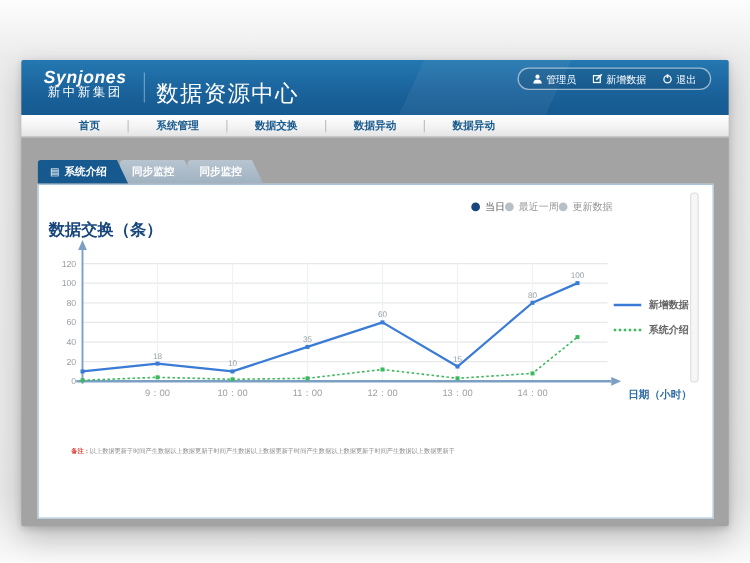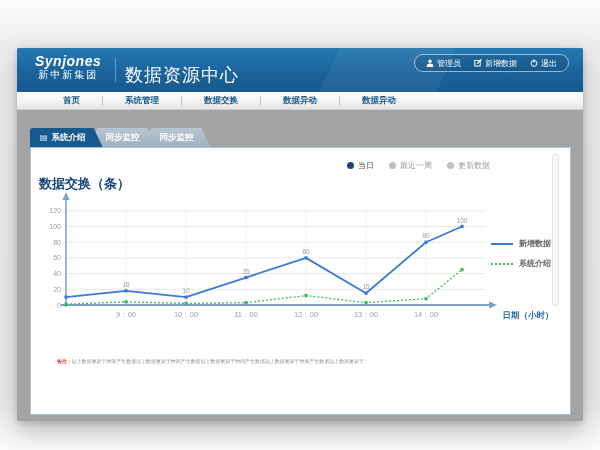--- a/index.html
+++ b/index.html
@@ -32,21 +32,21 @@
   .tabs{position:relative;height:19px;display:flex;align-items:flex-end;}
   .tab{height:19px;display:flex;align-items:center;gap:4px;color:#fff;font-size:8.5px;font-weight:bold;
     padding:0 17px 0 10px;clip-path:polygon(0 0,calc(100% - 9px) 0,100% 100%,0 100%);
     border-radius:3px 0 0 0;cursor:pointer;white-space:nowrap;}
   .tab.active{background:#16598f;z-index:3;}
   .tab.inactive{background:linear-gradient(180deg,#b8c5d1,#9fb1c0);z-index:2;margin-left:-7px;}
   .tab.inactive:last-child{z-index:1;}
   .tab .tab-icon{font-size:8px;line-height:1;}
   
   .panel{position:relative;height:268px;background:#fff;border:1px solid #a9c4d8;box-sizing:border-box;}
-  .range-options{position:absolute;top:12px;right:80px;display:flex;gap:15px;align-items:center;z-index:4;}
+  .range-options{position:absolute;top:12px;right:80px;display:flex;align-items:center;z-index:4;}
   .range-opt{display:flex;align-items:center;gap:4px;font-size:8px;color:#999;cursor:pointer;}
   .range-opt .radio{width:7px;height:7px;border-radius:50%;background:#b9bfc6;}
   .range-opt.selected .radio{background:#17457c;}
   .range-opt.selected{color:#555;}
   .axis-title{position:absolute;left:8px;top:27px;font-size:13px;font-weight:bold;color:#17457c;}
   .chart-svg{position:absolute;left:0;top:38px;}
   .series-legend{position:absolute;left:460px;top:90px;display:flex;flex-direction:column;gap:9px;}
   .series-legend .row{display:flex;align-items:center;gap:6px;font-size:8px;color:#666;white-space:nowrap;font-weight:bold;}
   .sample{width:22px;height:0;border-top-width:2px;}
   .sample.solid{border-top-style:solid;}

